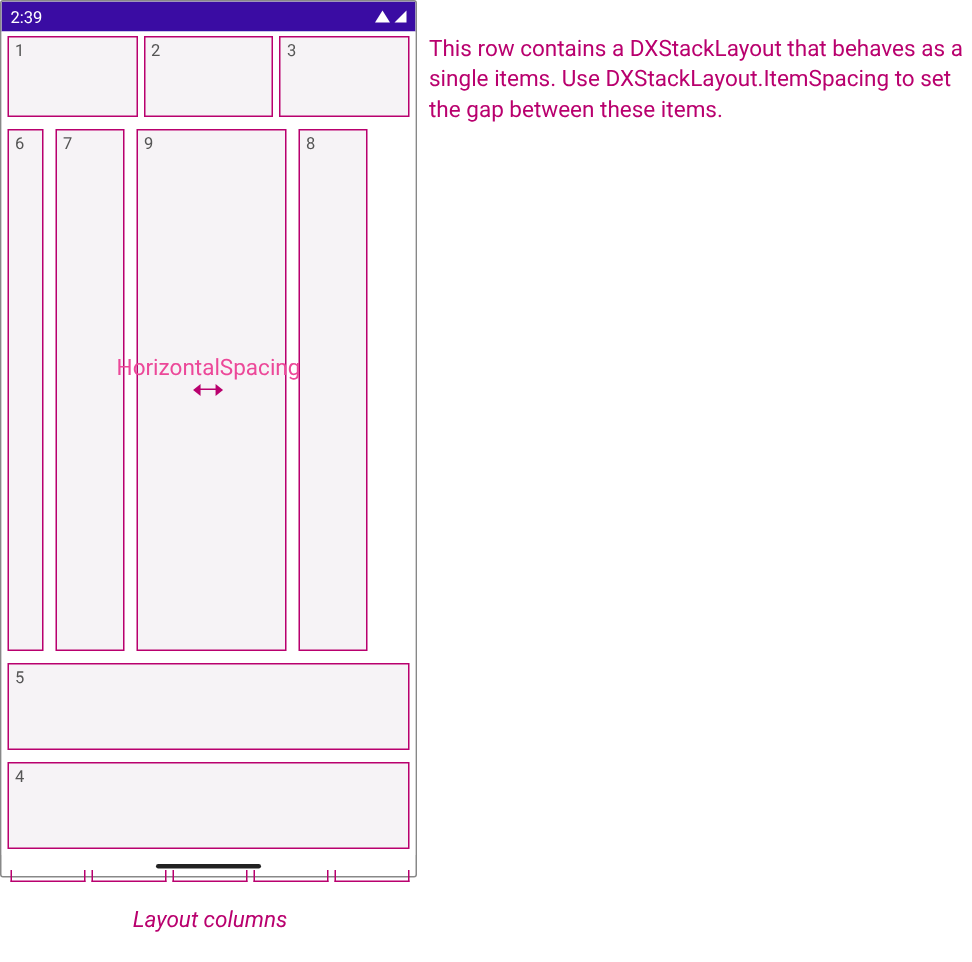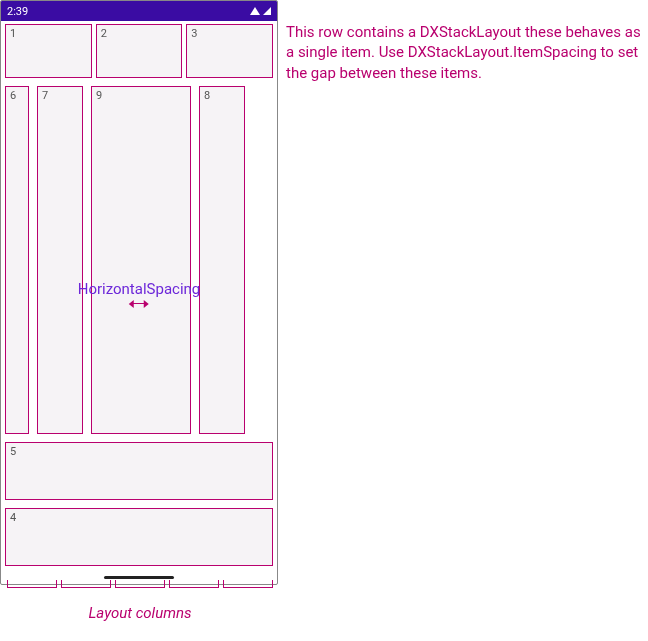--- a/index.html
+++ b/index.html
@@ -94,28 +94,27 @@
       padding: 2px 4px;
     }
     .row2 .tall.wide {
       width: 46px;
     }
     .hspacing-label {
       position: absolute;
       top: 150px;
       left: 50%;
       transform: translateX(-50%);
-      color: #6d28d9;
+      color: #ec4899;
       font-size: 15px;
       background: transparent;
       white-space: nowrap;
       text-align: center;
       z-index: 5;
       padding: 0 2px;
-      margin-top: 44px;
     }
     .hspacing-arrow {
       display: block;
       margin: 2px auto 0;
       width: 20px;
       height: 8px;
       position: relative;
     }
     .hspacing-arrow::before {
       content: "";
@@ -241,21 +240,21 @@
 
       <div class="row4">
         <div class="cell">4</div>
       </div>
     </div>
     <div class="nav-bar">
       <div class="nav-handle"></div>
     </div>
   </div>
 
-  <div class="annotation">This row contains a DXStackLayout these behaves as a single item. Use DXStackLayout.ItemSpacing to set the gap between these items.</div>
+  <div class="annotation">This row contains a DXStackLayout that behaves as a single items. Use DXStackLayout.ItemSpacing to set the gap between these items.</div>
 </div>
 
 <div class="bottom-area">
   <div class="col-brackets">
     <div></div>
     <div></div>
     <div></div>
     <div></div>
     <div></div>
   </div>

